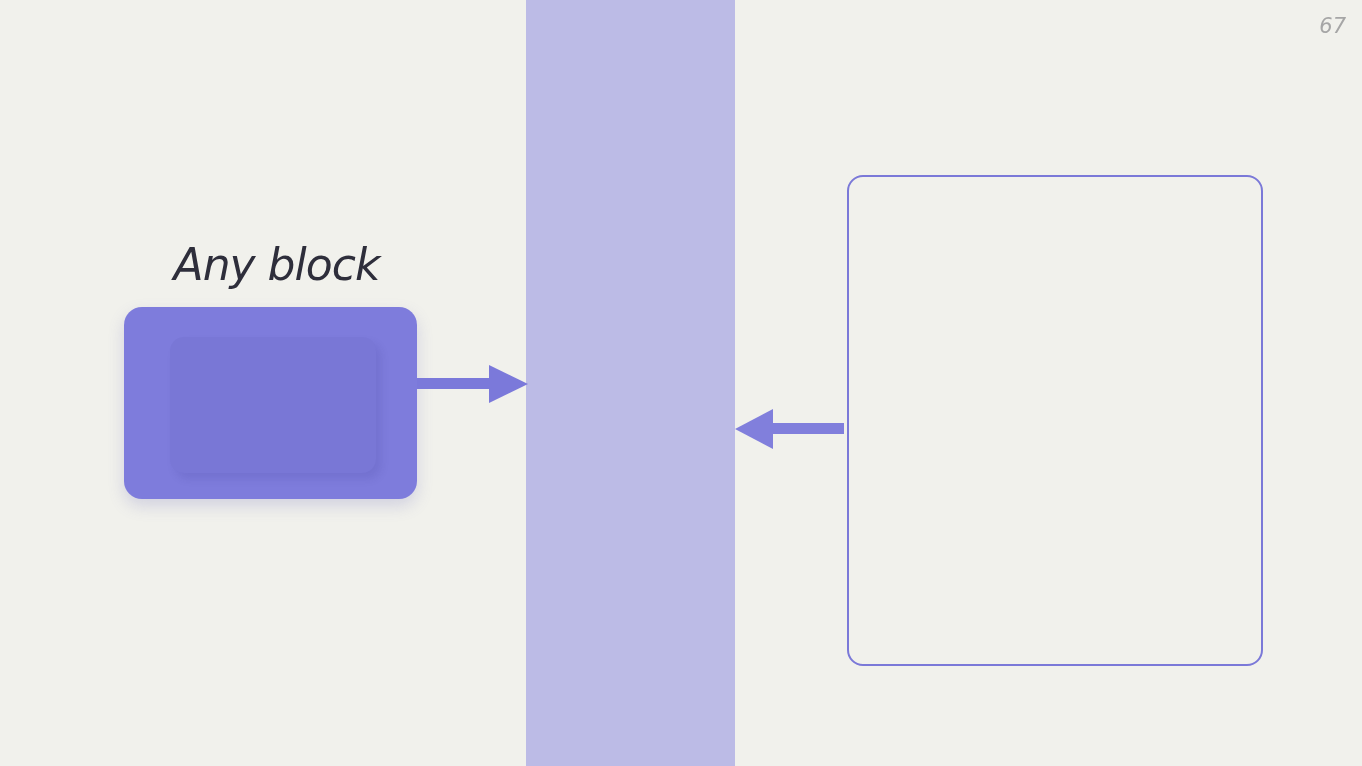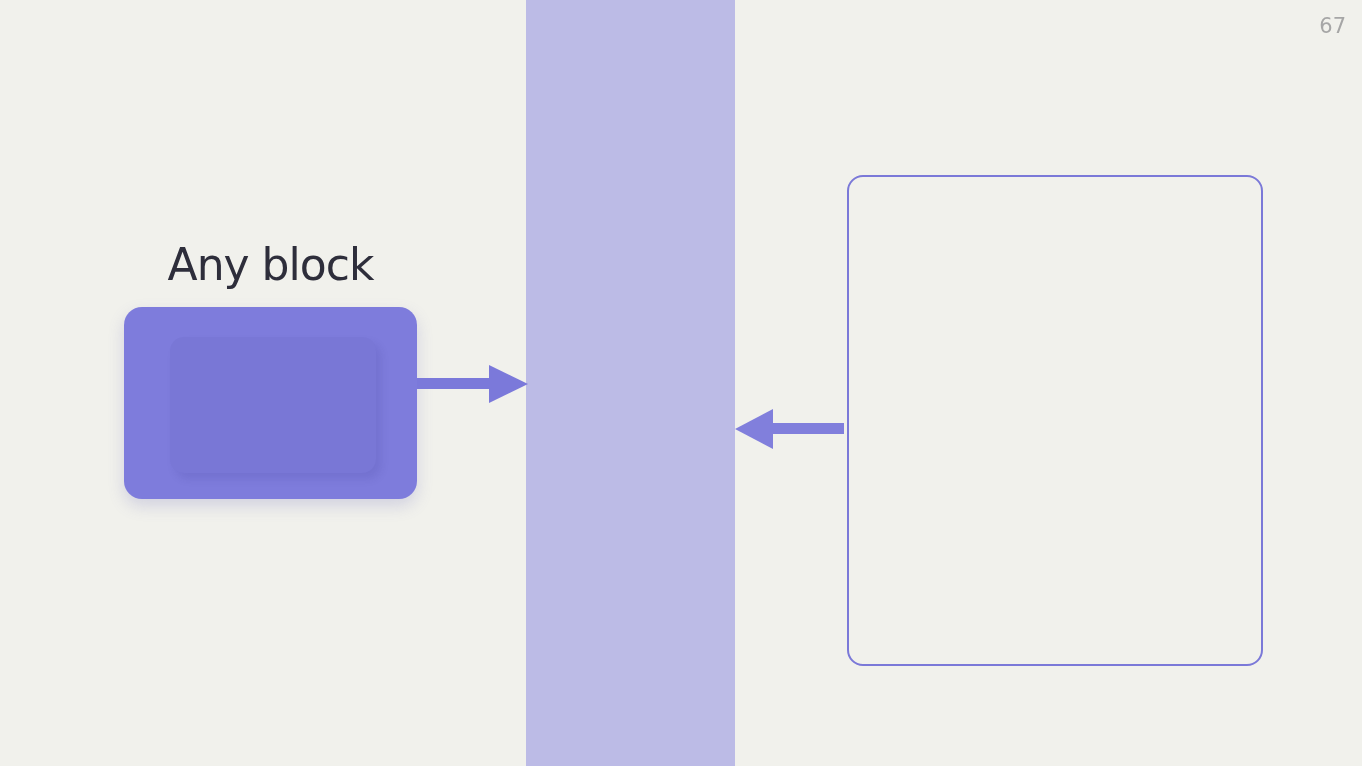--- a/index.html
+++ b/index.html
@@ -5,20 +5,21 @@
   html, body { margin: 0; padding: 0; }
   body { background: #e8e8e3; }
 
   .slide {
     position: relative;
     width: 1362px;
     height: 766px;
     background: #f1f1ec;
     overflow: hidden;
     font-family: "DejaVu Sans", "Liberation Sans", sans-serif;
+    font-style: italic;
   }
 
   
   .band {
     position: absolute;
     left: 526px;
     top: 0;
     width: 209px;
     height: 766px;
     background: #bcbbe6;
@@ -36,21 +37,21 @@
 
   .title {
     position: absolute;
     text-align: center;
     font-size: 44px;
     line-height: 46px;
     letter-spacing: -1px;
     color: #2e2e3b;
     white-space: nowrap;
   }
-  .title-left  { left: 104px; top: 242px; width: 333px; }
+  .title-left  { left: 110px; top: 242px; width: 333px; }
   .title-right { left: 837px; top: 102px; width: 436px; }
 
   
   .block {
     position: absolute;
     left: 124px;
     top: 307px;
     width: 293px;
     height: 192px;
     background: #7e7cdc;

